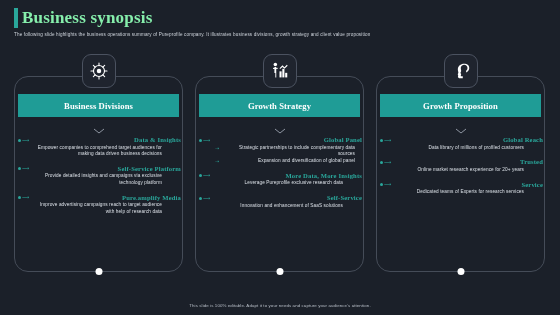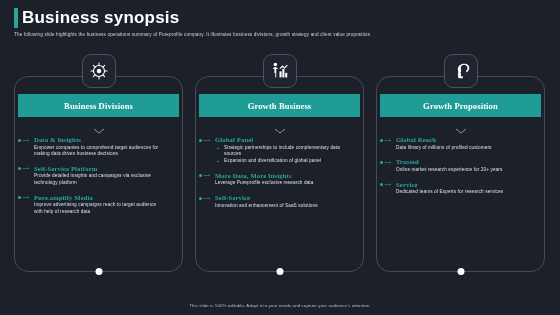--- a/index.html
+++ b/index.html
@@ -12,34 +12,34 @@
   }
   
   .title-row {
     position: absolute; left: 14px; top: 8px;
     display: flex; align-items: center; gap: 4px;
   }
   .title-marker {
     width: 4px; height: 20px; background: #2aa79b;
   }
   .slide-title {
-    font-family: Liberation Sans, sans-serif;
-    font-size: 17px; font-weight: 700; color: #ffffff;
+    font-family: Liberation Serif, serif;
+    font-size: 17px; font-weight: 700; color: #86efac;
     letter-spacing: .2px; line-height: 20px;
   }
   .slide-sub {
     position: absolute; left: 14px; top: 31px;
     font-size: 4.6px; color: #cfd4dc; letter-spacing: .15px;
     line-height: 7px; width: 520px;
   }
   
   .columns {
     position: absolute; left: 14px; top: 54px;
     width: 532px; height: 236px;
-    display: flex; gap: 12px;
+    display: flex; gap: 12px; text-align: right;
   }
   .col { position: relative; width: 169px; height: 100%; }
   
   .col-frame {
     position: absolute; left: 0; top: 22px;
     width: 169px; height: 196px;
     border: 1px solid #454c58;
     border-radius: 14px 14px 14px 14px;
     border-top-color: #454c58;
   }
@@ -191,21 +191,21 @@
         <circle cx="6.4" cy="4.2" r="2.1"></circle>
         <path d="M5.3 7.3h2.2v12.4H6.4v-5.4H5.3z"></path>
         <path d="M3.6 8.2h5.6v1.3H3.6z"></path>
         <rect x="11.4" y="12.4" width="2.5" height="7.3"></rect>
         <rect x="14.8" y="9.4" width="2.5" height="10.3"></rect>
         <rect x="18.2" y="14.2" width="2.5" height="5.5"></rect>
         <path d="M11.4 8.6l3.6-3.4 2.3 2.2 3-2.8.9 1-3.9 3.7-2.3-2.2-2.8 2.6z"></path>
       </svg>
     </div>
     <div class="col-head">
-      <div class="col-head-text">Growth Business</div>
+      <div class="col-head-text">Growth Strategy</div>
     </div>
     <div class="chev">
       <svg width="12" height="6" viewBox="0 0 12 6" fill="none" stroke="#8e95a1" stroke-width="1">
           <path d="M1 1l5 4 5-4"></path>
         </svg>
     </div>
     <div class="bullets">
 
       <div class="bullet">
         <div class="bullet-marker">

